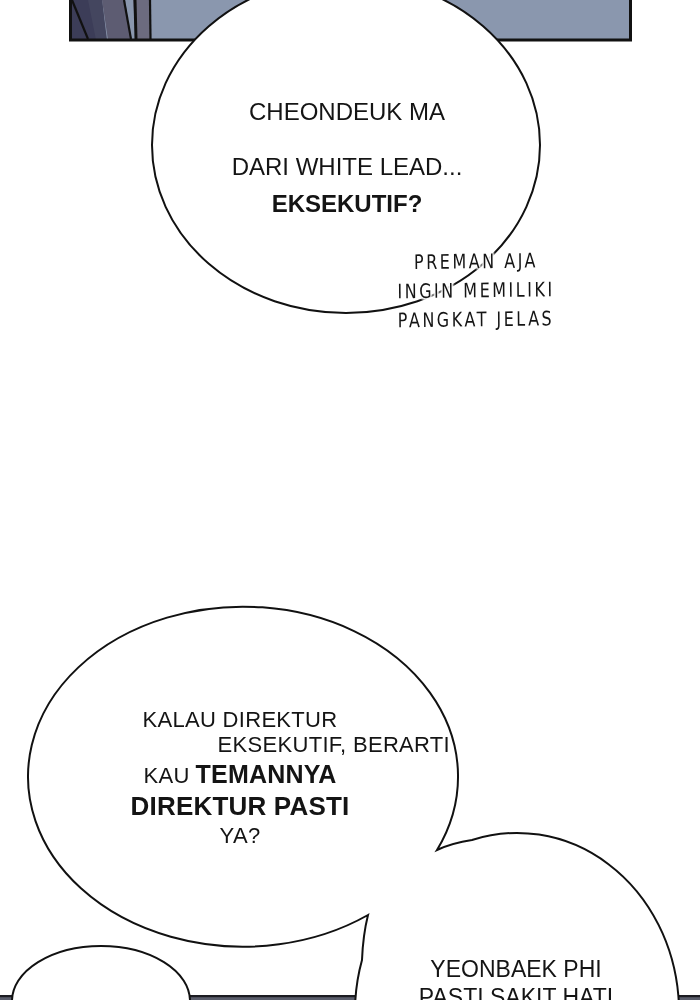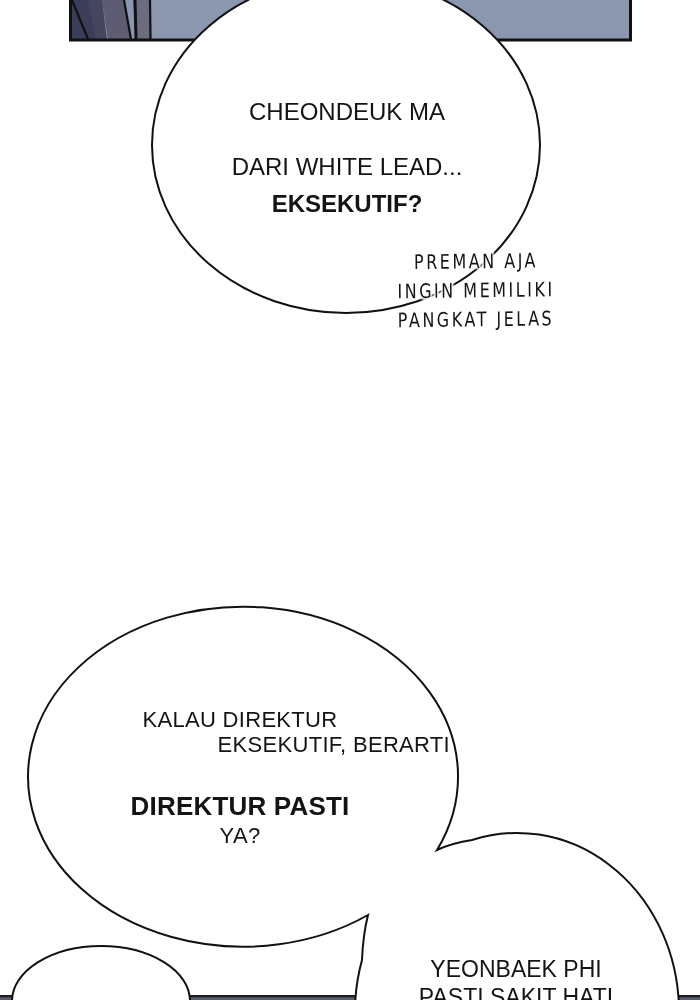--- a/index.html
+++ b/index.html
@@ -101,19 +101,22 @@
   <div class="ln b1" style="top:97px;">CHEONDEUK MA</div>
   <div class="ln b1" style="top:129px;margin-top:23px;">DARI WHITE LEAD...</div>
   <div class="ln b1" style="top:189px;font-weight:bold;">EKSEKUTIF?</div>
 
   <div class="hand" style="top:248px;">PREMAN AJA</div>
   <div class="hand" style="top:277px;">INGIN MEMILIKI</div>
   <div class="hand" style="top:306px;">PANGKAT JELAS</div>
 
   <div class="ln b2" style="top:705px;">KALAU DIREKTUR</div>
   <div class="ln b2" style="top:730px;text-align:right;">EKSEKUTIF, BERARTI</div>
+  <div class="ln b2" style="top:759px;">
+    <span>KAU</span><span class="bold">TEMANNYA</span>
+  </div>
   <div class="ln b2 bold" style="top:791px;">DIREKTUR PASTI</div>
   <div class="ln b2" style="top:821px;">YA?</div>
 
   <div class="ln b3" style="top:954px;">YEONBAEK PHI</div>
   <div class="ln b3" style="top:982px;">PASTI SAKIT HATI</div>
 
 </div>
 
 </body></html>

